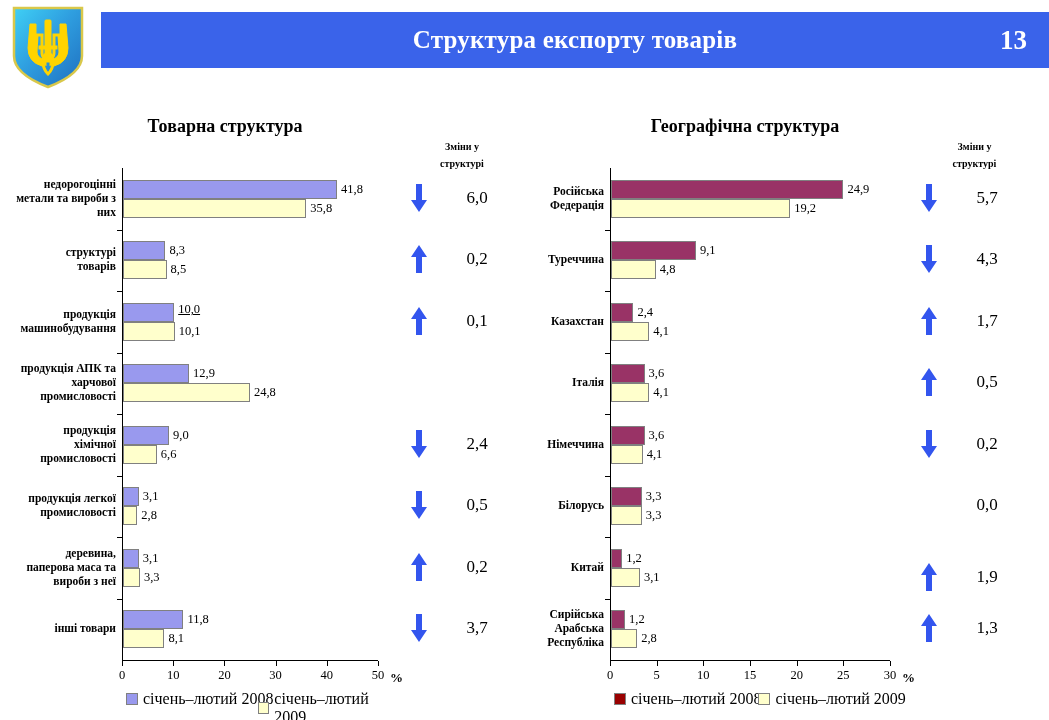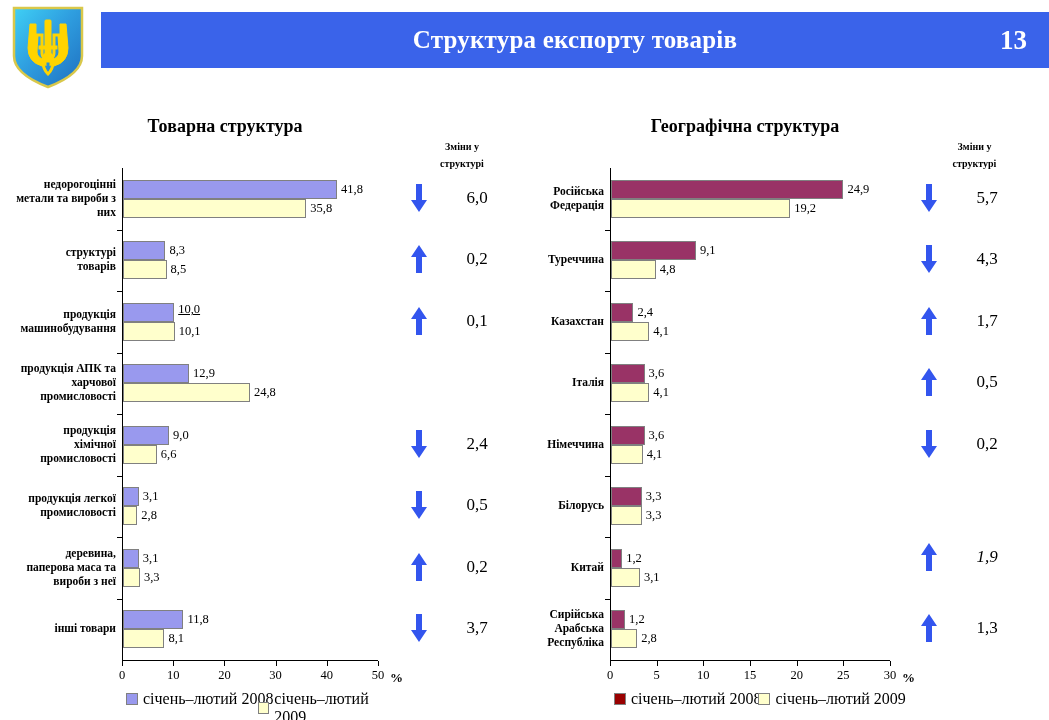--- a/index.html
+++ b/index.html
@@ -477,21 +477,25 @@
           <polygon points="9,1 17,13 12,13 12,29 6,29 6,13 1,13" fill="#3355ee"></polygon>
         </svg></div>
       <div class="change-value">0,5</div>
     </div>
     <div class="change-row" style="top: 264.75px; left: 0px;">
       <div class="change-arrow"><svg width="18" height="30" viewBox="0 0 18 30">
           <polygon points="9,29 17,17 12,17 12,1 6,1 6,17 1,17" fill="#3355ee"></polygon>
         </svg></div>
       <div class="change-value">0,2</div>
     </div>
-    <div class="change-row" style="top: 378px; left: 0px; font-style: italic;">
+    <div class="change-row" style="top: 326.25px; left: 0px;">
+      <div class="change-arrow"></div>
+      <div class="change-value">0,0</div>
+    </div>
+    <div class="change-row" style="top: 398px; left: 0px;">
       <div class="change-arrow"><svg width="18" height="30" viewBox="0 0 18 30">
           <polygon points="9,1 17,13 12,13 12,29 6,29 6,13 1,13" fill="#3355ee"></polygon>
         </svg></div>
       <div class="change-value">1,9</div>
     </div>
     <div class="change-row" style="top: 449.25px; left: 0px;">
       <div class="change-arrow"><svg width="18" height="30" viewBox="0 0 18 30">
           <polygon points="9,1 17,13 12,13 12,29 6,29 6,13 1,13" fill="#3355ee"></polygon>
         </svg></div>
       <div class="change-value">1,3</div>

